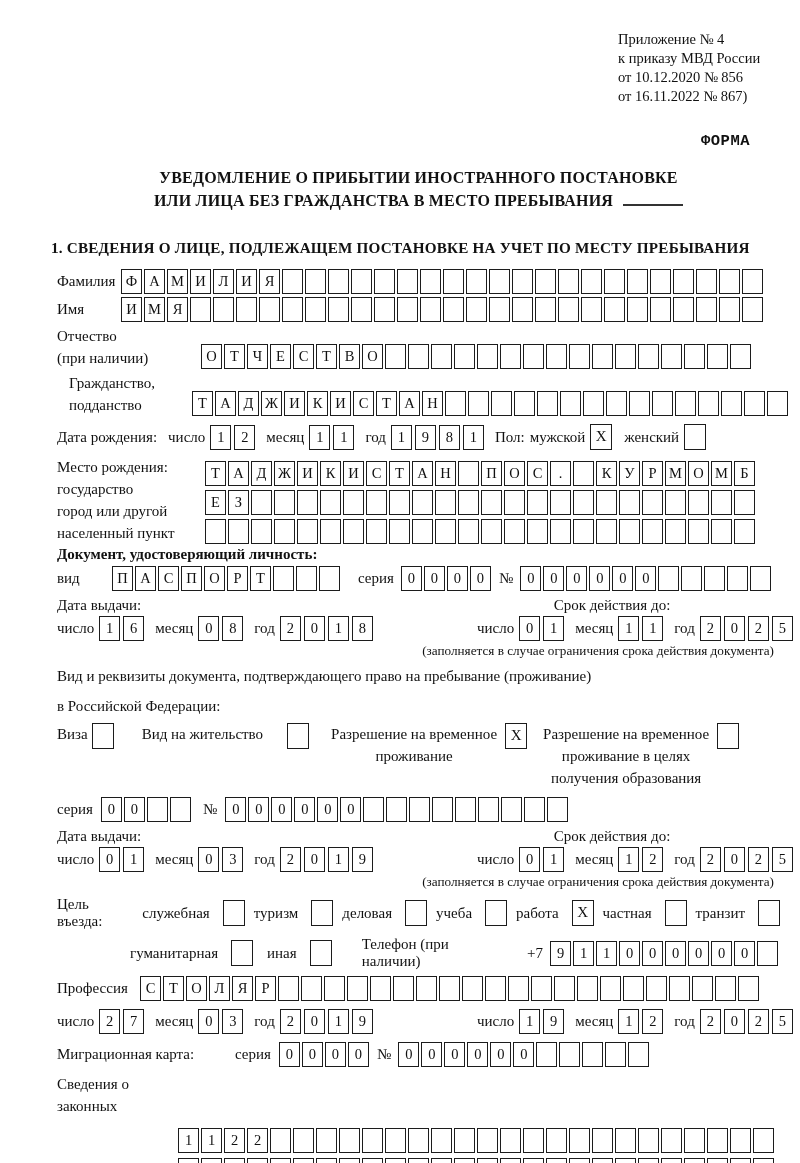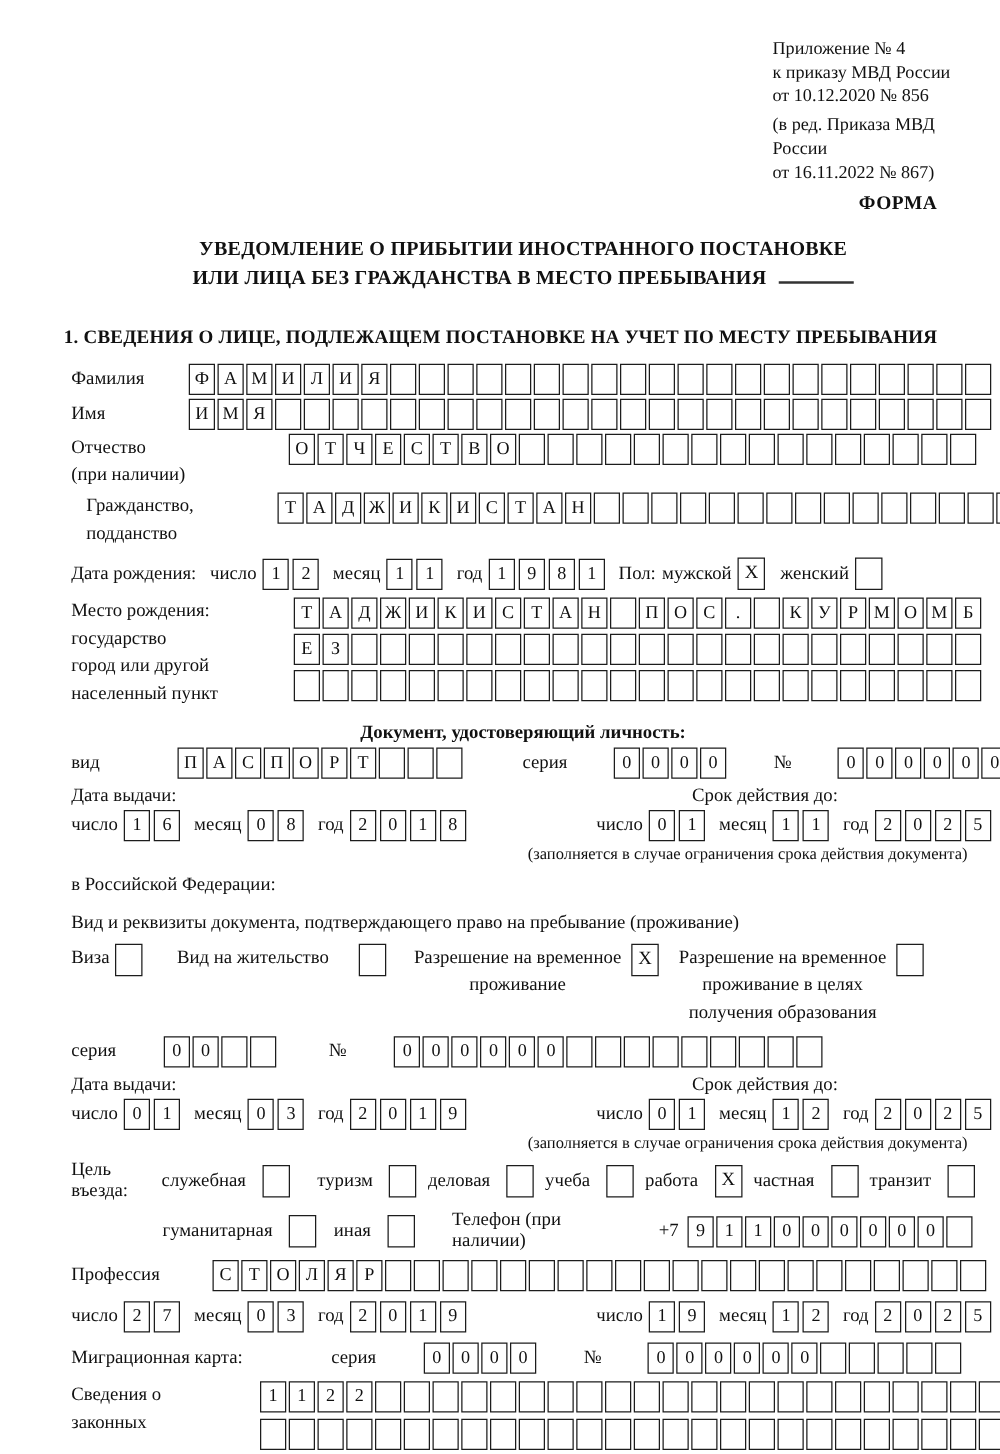--- a/index.html
+++ b/index.html
@@ -4,29 +4,29 @@
 <style>
   * { margin:0; padding:0; box-sizing:border-box; }
   html,body { background:#fff; }
   body { width:800px; height:1163px; overflow:hidden;
          font-family:"Liberation Serif","DejaVu Serif",serif; color:#111; }
   .page { width:800px; height:1163px; padding:30px 20px 0 57px; position:relative; }
 
   
   .hdr { margin-left:561px; font-size:14.5px; line-height:19px; }
   .hdr .ed { margin-top:4px; }
-  .forma { text-align:right; margin-right:30px; font-weight:bold; font-size:15.5px; margin-top:6px; letter-spacing:.5px; }
+  .forma { text-align:right; margin-right:30px; font-weight:bold; font-size:15.5px; margin-top:26px; letter-spacing:.5px;font-family:Liberation Mono, monospace; }
 
   
   .title { text-align:center; font-weight:bold; font-size:16px; line-height:23px; margin-top:16px; letter-spacing:.2px; }
   .blank-line { display:inline-block; width:60px; border-bottom:2px solid #333; height:14px; margin-left:10px; }
   .sec-h { font-weight:bold; font-size:15.2px; margin-top:27px; margin-left:-6px; letter-spacing:.2px; }
 
   
-  .row { display:flex; align-items:flex-start; margin-top:3px;gap:30px; }
+  .row { display:flex; align-items:flex-end; margin-top:3px; }
   .lbl { font-size:15px; line-height:25px; flex:0 0 auto; }
   .lbl2 { font-size:15px; line-height:22px; flex:0 0 auto; }
   .cells { display:flex; flex:0 0 auto; }
   .cell { flex:0 0 21px; width:21px; height:25px; border:1.6px solid #1c1c1c; margin-right:2px;
           text-align:center; font-size:14.5px; line-height:22px; background:#fff; }
   .box { display:inline-block; width:22px; height:26px; border:1.6px solid #1c1c1c; text-align:center;
          font-size:15px; line-height:23px; vertical-align:middle; background:#fff; }
 
   .w-fam { width:64px; } .w-pat { width:144px; } .w-cit { width:123px;margin-left:12px; }
   .w-bp  { width:148px; } .w-prof { width:83px; } .w-leg { width:121px; }
@@ -39,21 +39,21 @@
   .dg .cells { margin-right:8px; }
   .dg .cell { margin-right:3px; }
 
   .two-col { display:flex; margin-top:6px; }
   .col-l { flex:0 0 390px; }
   .col-r { flex:1; }
   .dg-head { font-size:15px; text-align:left; width:300px; }
   .dg-head-r { font-size:15px; text-align:center; width:330px; }
   .note { font-size:13.2px; text-align:right; margin-top:2px; padding-right:6px; }
 
-  .center-b { text-align:center; font-weight:bold; font-size:15px; margin-top:12px; }
+  .center-b { font-weight:bold; font-size:15px; margin-top:2px; }
   .para { font-size:15px; line-height:26px; margin-top:4px; }
 
   
   .opts { display:flex; align-items:flex-start; margin-top:4px; }
   .opt { display:flex; align-items:flex-start; }
   .opt .txt { font-size:15px; line-height:22px; }
   .opt .c { text-align:center; }
   .opt .box { margin-left:8px; margin-top:0; }
 
   .inline-opt { display:flex; align-items:center; }
@@ -64,21 +64,20 @@
 </style>
 </head>
 <body>
 
 <div class="page">
 
   <div class="hdr">
     <div>Приложение № 4</div>
     <div>к приказу МВД России</div>
     <div>от 10.12.2020 № 856</div>
-    <div class="ed">(в ред. Приказа МВД России</div>
     <div>от 16.11.2022 № 867)</div>
   </div>
   <div class="forma">ФОРМА</div>
 
   <div class="title">
     <div>УВЕДОМЛЕНИЕ О ПРИБЫТИИ ИНОСТРАННОГО ПОСТАНОВКЕ</div>
     <div><span>ИЛИ ЛИЦА БЕЗ ГРАЖДАНСТВА В МЕСТО ПРЕБЫВАНИЯ</span><span class="blank-line"></span></div>
   </div>
 
   <div class="sec-h">1. СВЕДЕНИЯ О ЛИЦЕ, ПОДЛЕЖАЩЕМ ПОСТАНОВКЕ НА УЧЕТ ПО МЕСТУ ПРЕБЫВАНИЯ</div>
@@ -422,22 +421,22 @@
             <span class="cell">2</span>
             <span class="cell">0</span>
             <span class="cell">2</span>
             <span class="cell">5</span>
           </span>
       </span>
     </div>
   </div>
   <div class="note">(заполняется в случае ограничения срока действия документа)</div>
 
+  <div class="para">Вид и реквизиты документа, подтверждающего право на пребывание (проживание)</div>
   <div class="para">в Российской Федерации:</div>
-  <div class="para">Вид и реквизиты документа, подтверждающего право на пребывание (проживание)</div>
 
   <div class="opts">
     <span class="opt">
       <span class="txt">Виза</span>
       <span class="box" style="margin-left:4px"></span>
     </span>
     <span class="opt" style="margin-left:28px">
       <span class="txt">Вид на жительство</span>
       <span class="box" style="margin-left:24px"></span>
     </span>
@@ -539,21 +538,21 @@
     </div>
   </div>
   <div class="note">(заполняется в случае ограничения срока действия документа)</div>
 
   <div class="purpose-row">
     <span class="t">Цель въезда:</span>
     <span class="inline-opt">
       <span class="t">служебная</span>
       <span class="box"></span>
     </span>
-    <span class="inline-opt" style="margin-left:22px">
+    <span class="inline-opt" style="margin-left:9px">
       <span class="t">туризм</span>
       <span class="box"></span>
     </span>
     <span class="inline-opt" style="margin-left:9px">
       <span class="t">деловая</span>
       <span class="box"></span>
     </span>
     <span class="inline-opt" style="margin-left:9px">
       <span class="t">учеба</span>
       <span class="box"></span>

